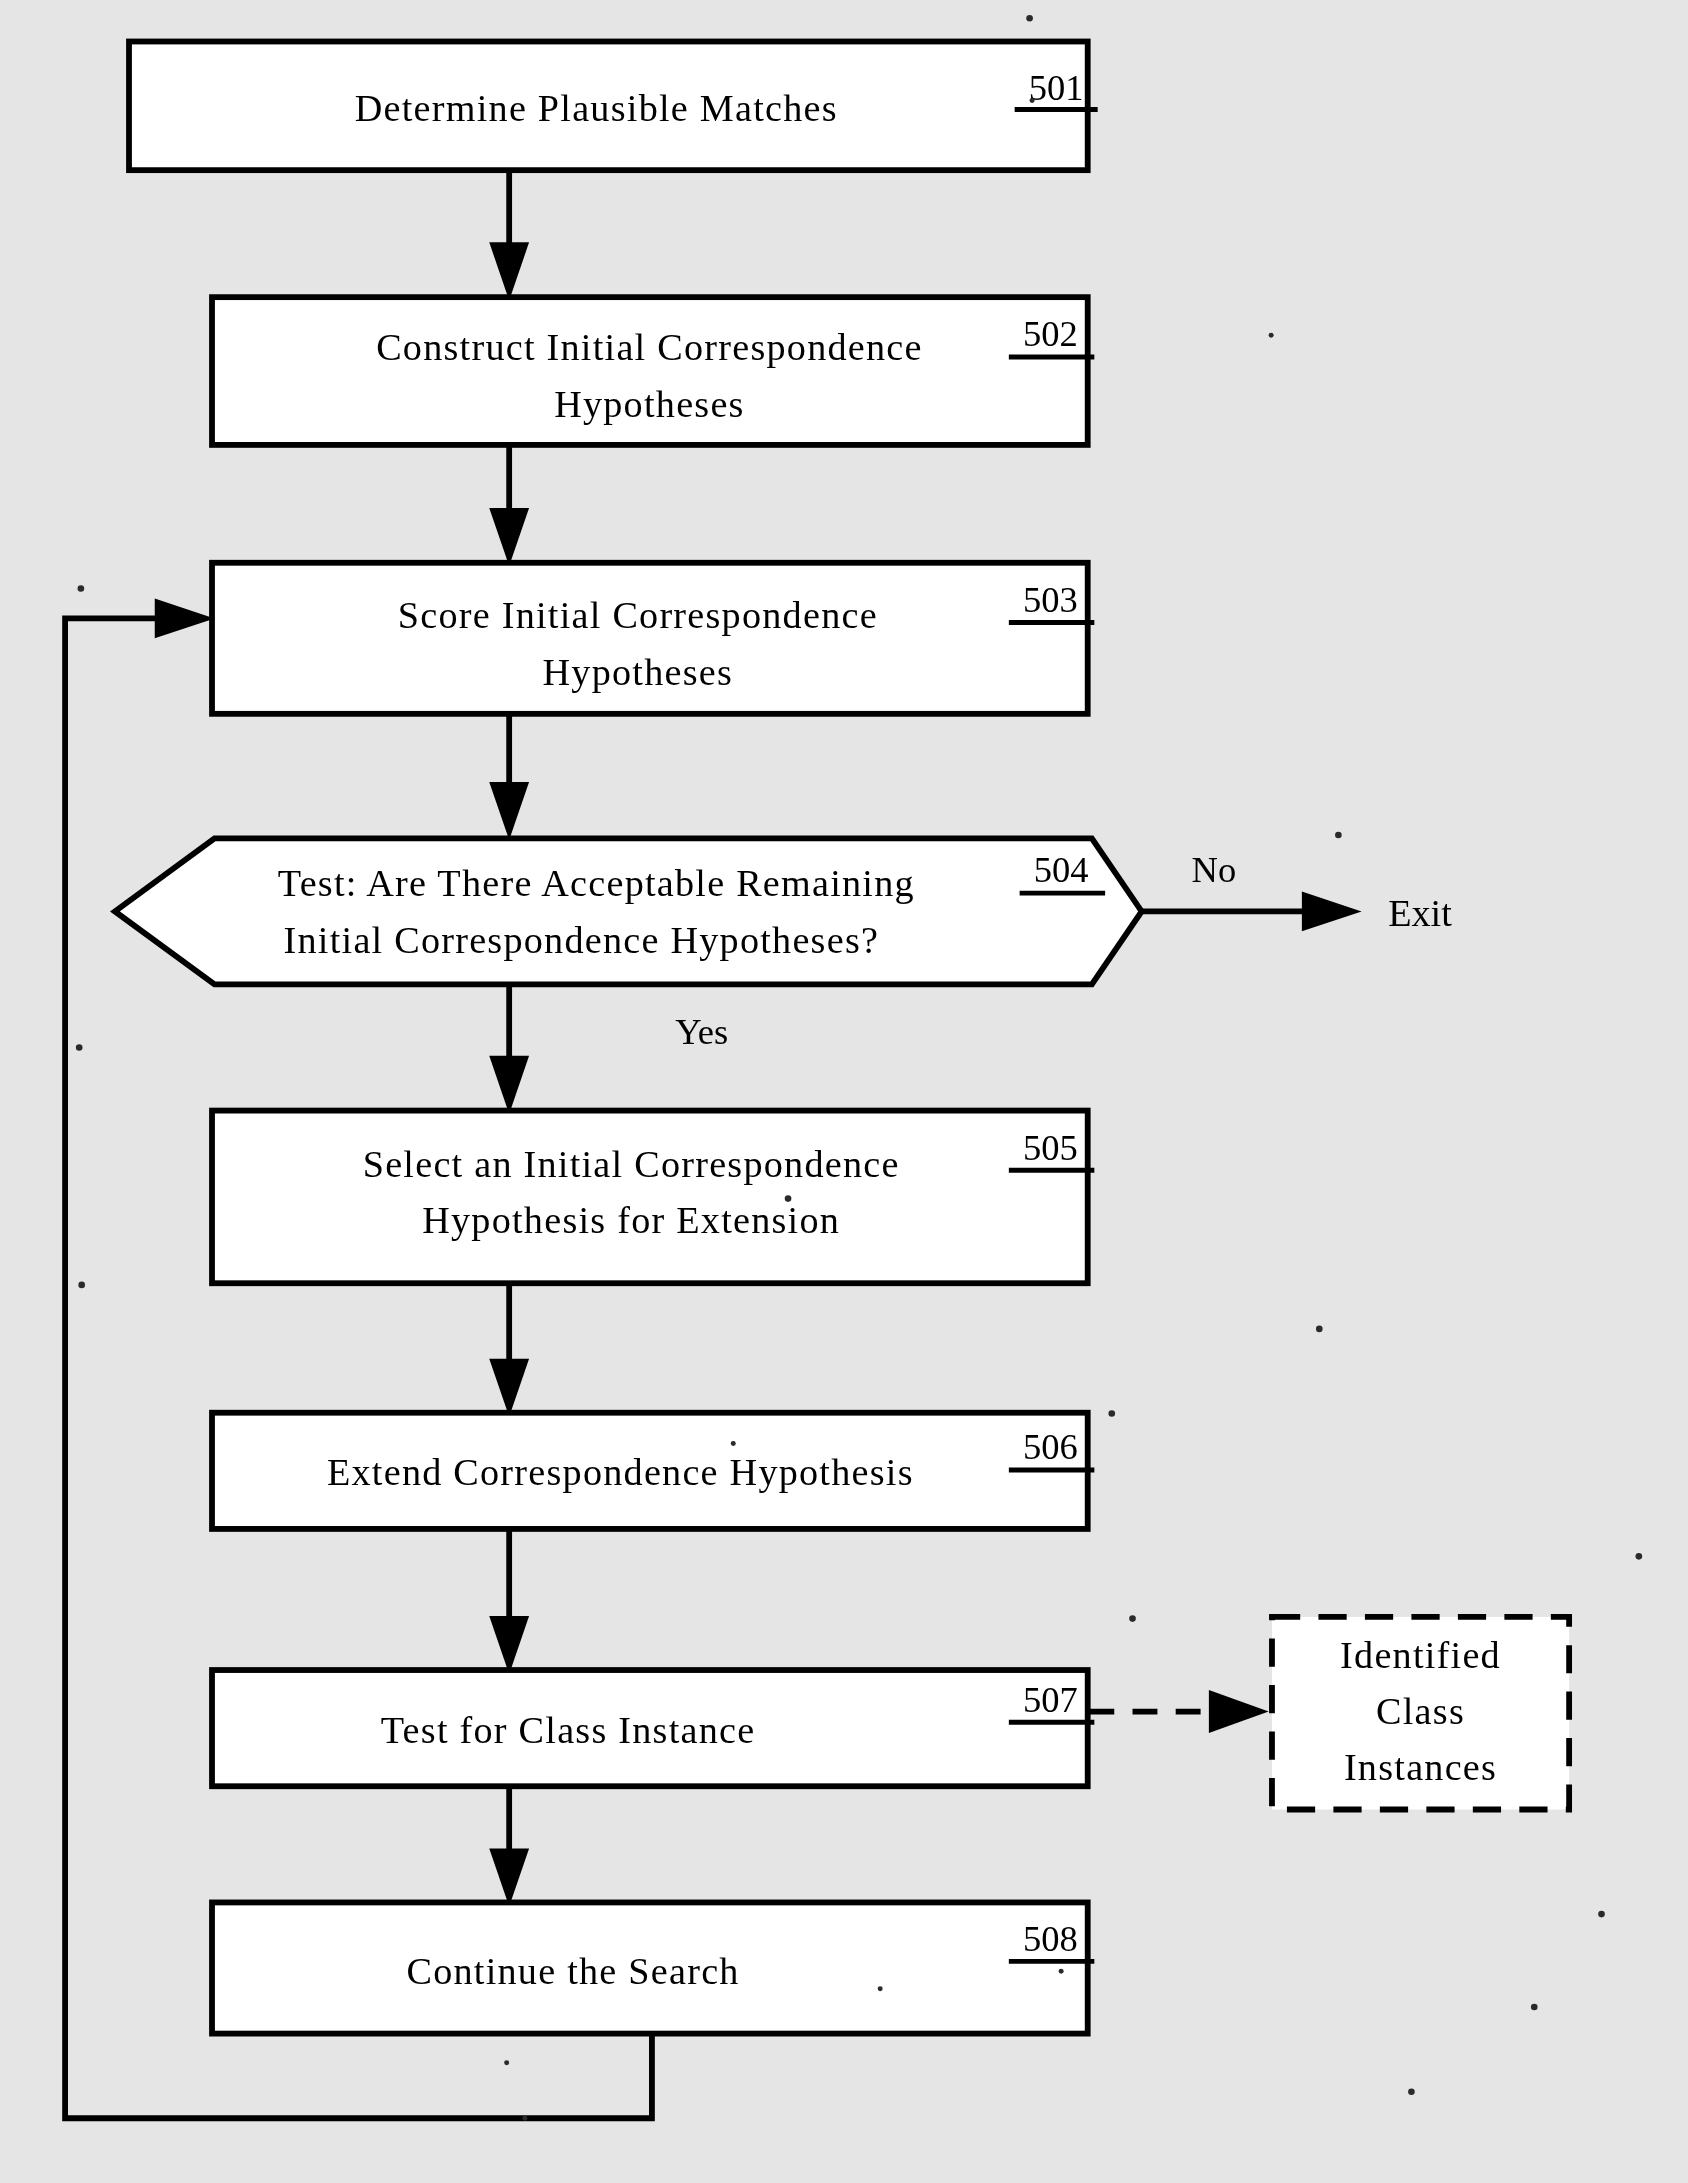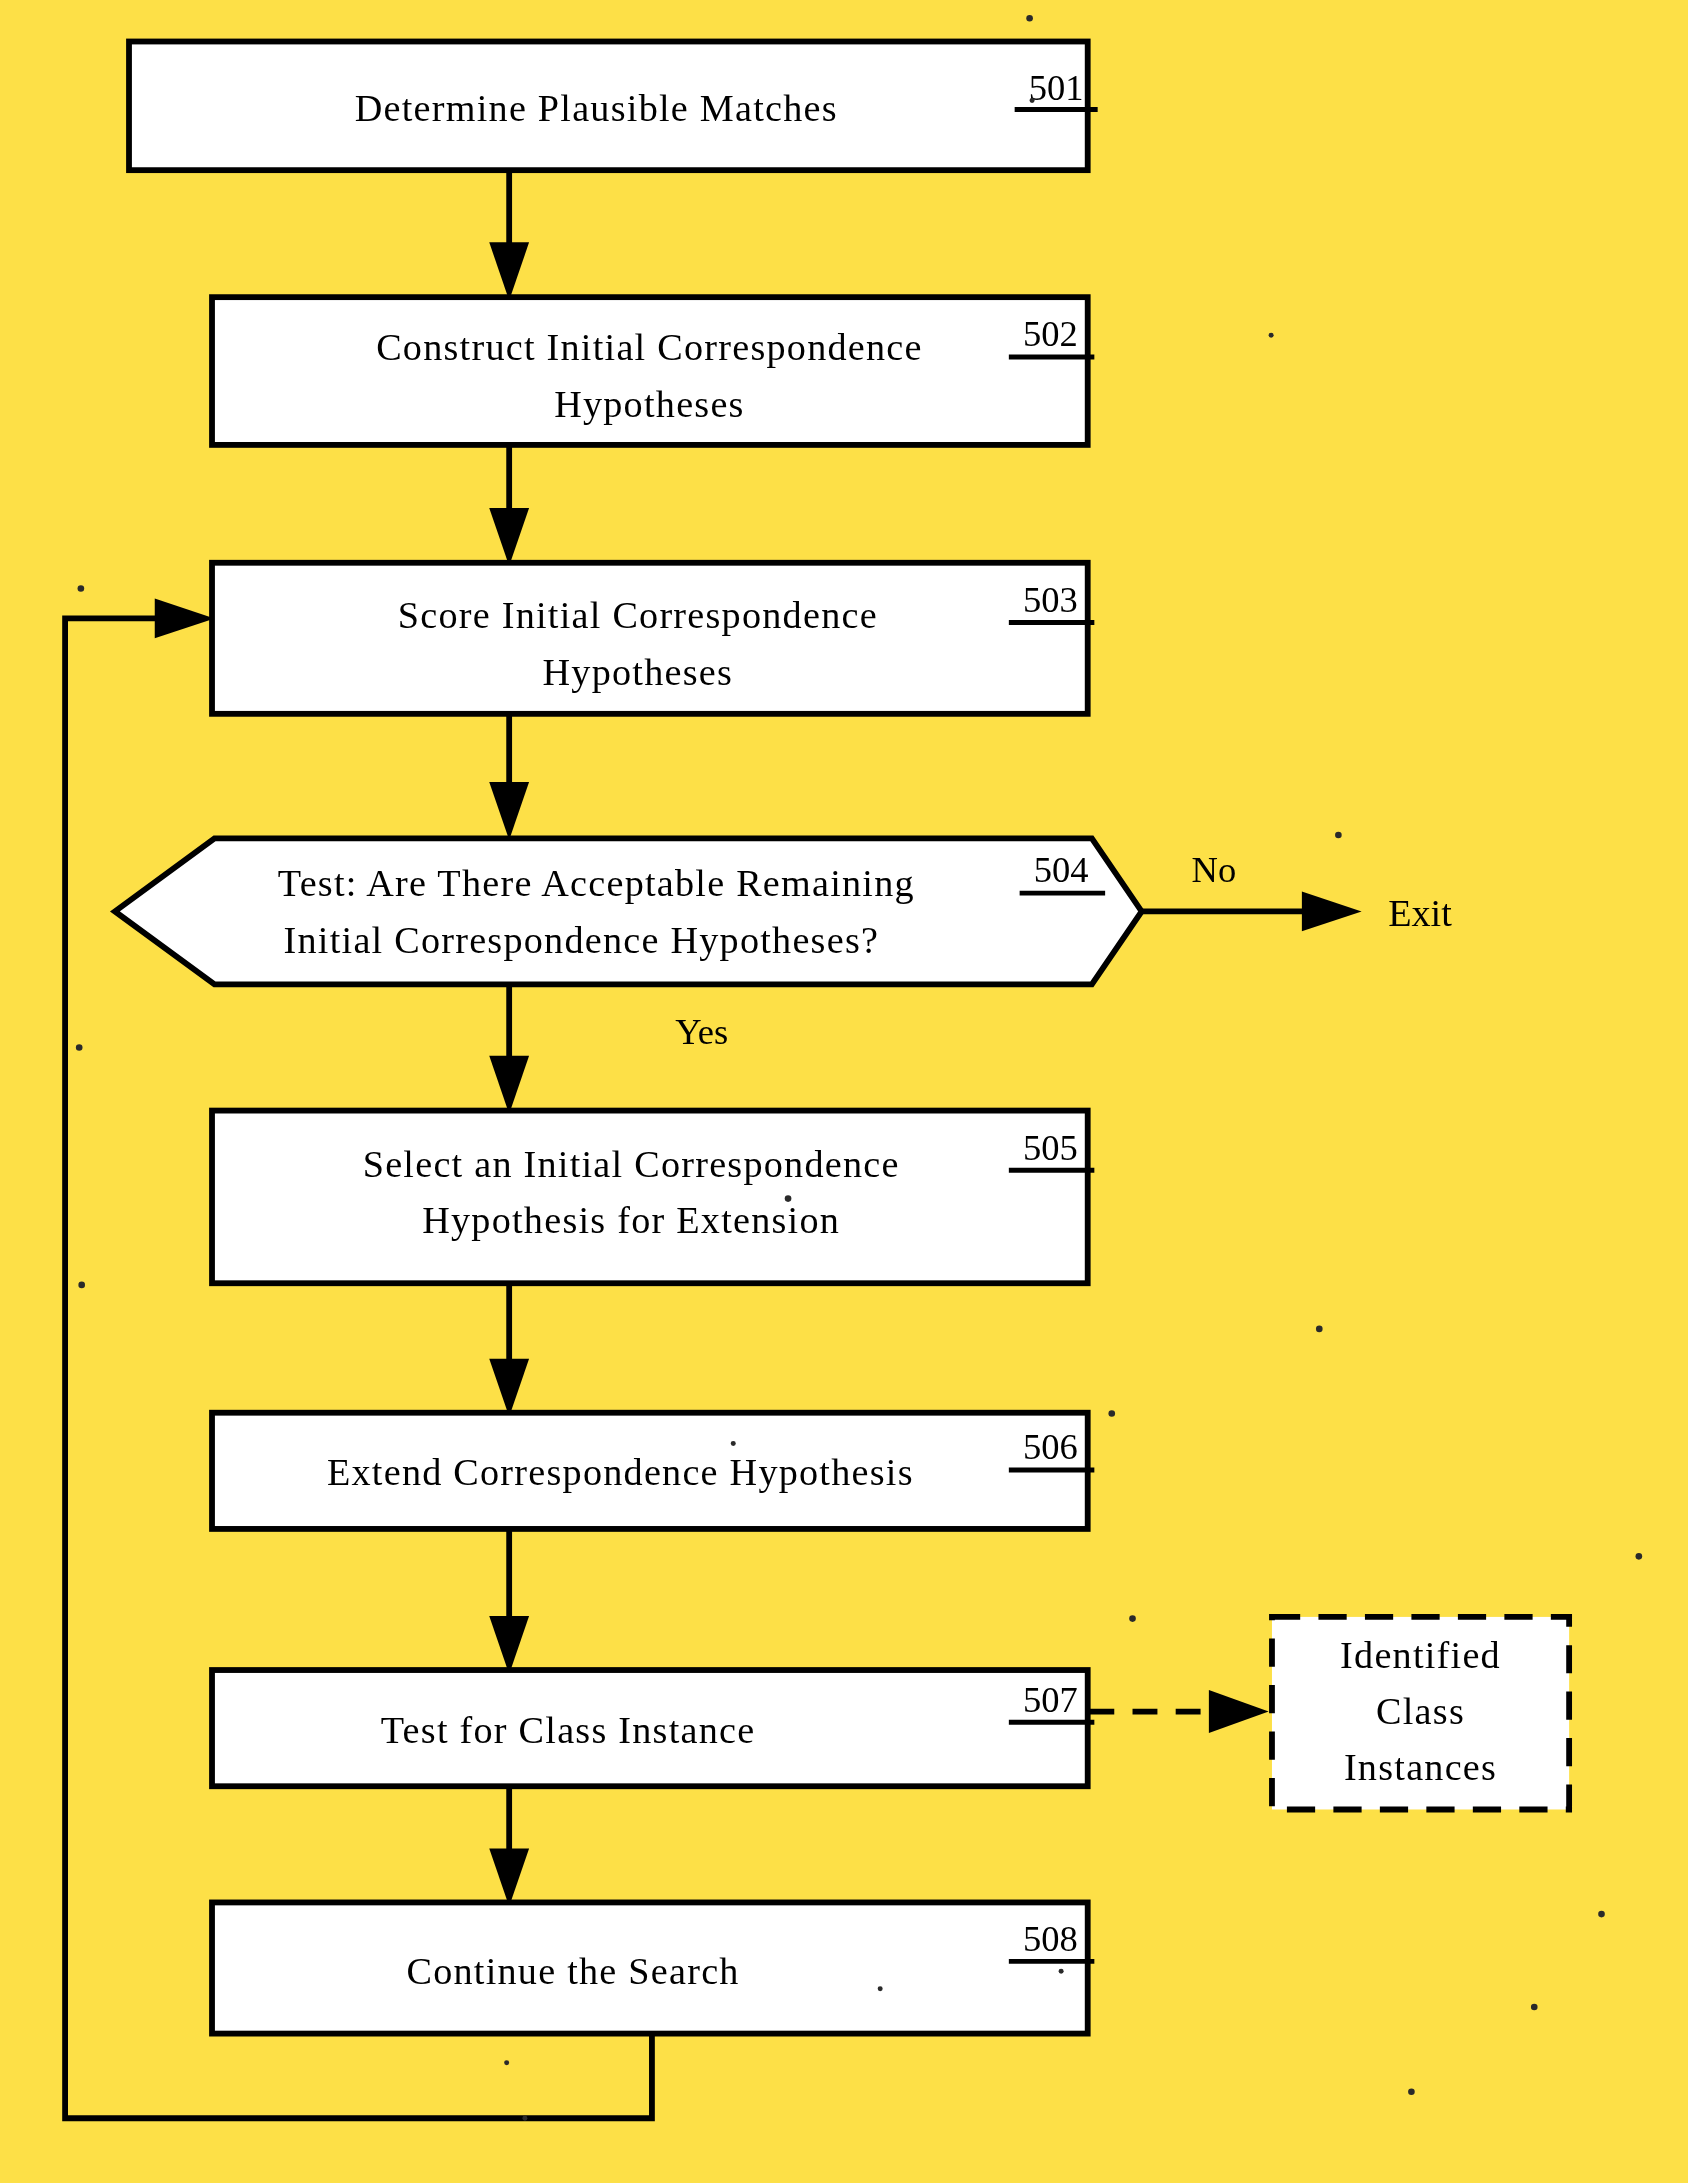--- a/index.html
+++ b/index.html
@@ -8,21 +8,21 @@
     padding: 0;
     background: #ffffff;
   }
   body {
     font-family: "Liberation Serif", "DejaVu Serif", serif;
   }
   #figure-root {
     position: relative;
     width: 1689px;
     height: 2183px;
-    background: #fde047;
+    background: #e5e5e5;
     overflow: hidden;
   }
   svg#flow-svg {
     position: absolute;
     left: 0;
     top: 0;
     width: 1689px;
     height: 2183px;
     display: block;
   }

